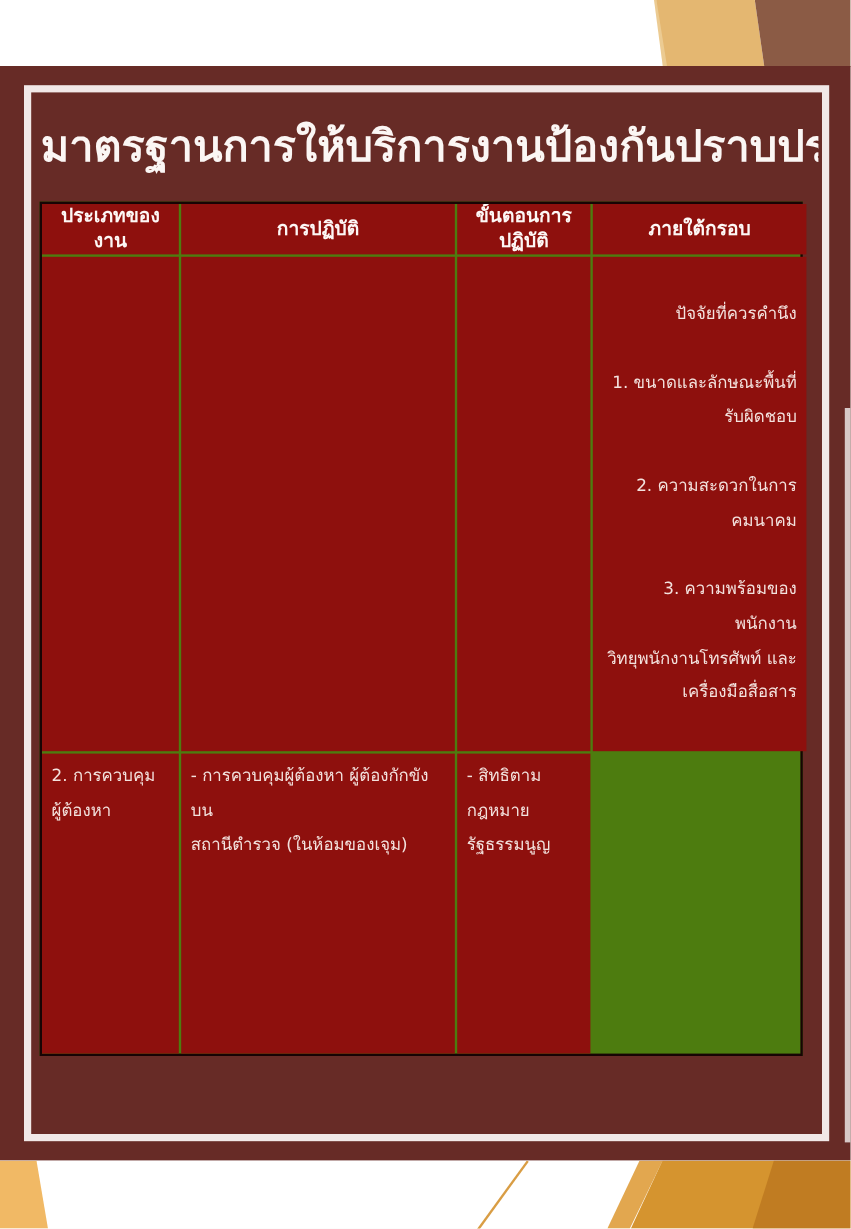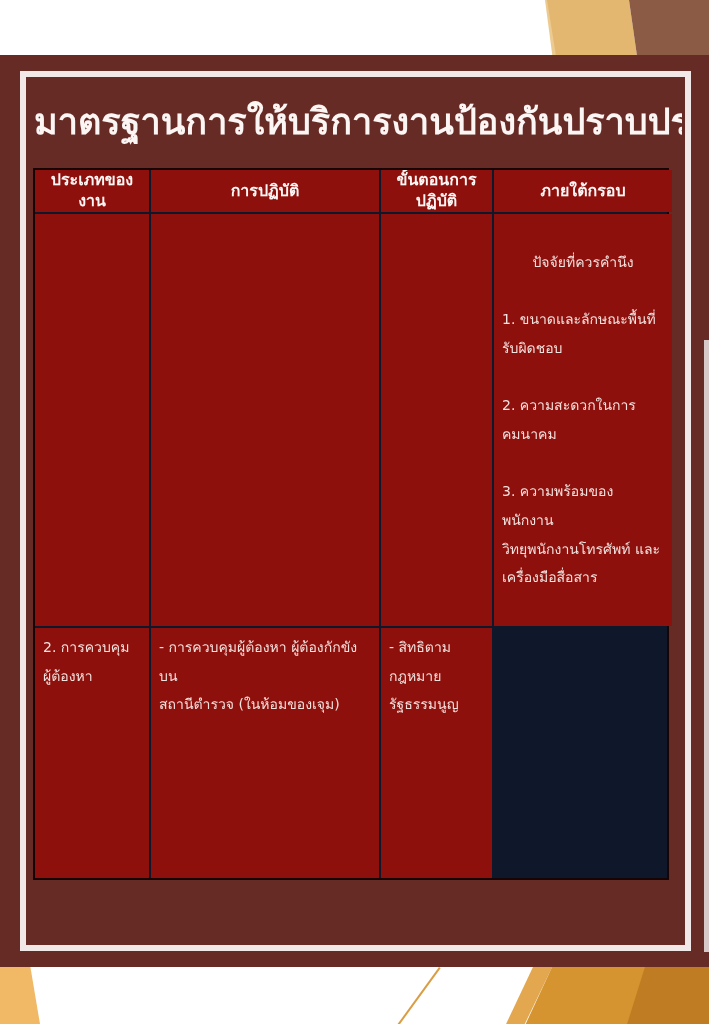--- a/index.html
+++ b/index.html
@@ -24,28 +24,28 @@
 
   .slide-title { position:absolute; left:34px; top:77px; width:648px; height:88px;
                  display:flex; align-items:center;
                  font-size:36px; font-weight:bold; color:#fbf6f4; white-space:nowrap; overflow:hidden; }
 
   
   .grid { position:absolute; left:33px; top:168px; width:636px; height:712px;
           display:grid;
           grid-template-columns:114px 228px 111px 178px;
           grid-template-rows:42px 412px 250px;
-          gap:2px; background:#0f172a; border:2px solid #170404; }
+          gap:2px; background:#4d7c0f; border:2px solid #170404; }
   .cell { background:#8e100d; color:#f3e2de; font-size:14px; line-height:2.05;
           padding:5px 8px; white-space:pre-line; overflow:hidden; }
   .cell.header { display:flex; align-items:center; justify-content:center; text-align:center;
                  font-size:16px; font-weight:bold; color:#fdf7f5; padding:2px 4px; line-height:1.3;
                  white-space:normal; }
-  .factors-heading { text-align:center; white-space:normal; }
-  .factor-item { white-space:pre-line; }
+  .factors-heading { text-align:right; white-space:normal; }
+  .factor-item { white-space:pre-line;text-align:right; }
 
   
   .bl-orange   { left:0; top:967px; width:40px; height:57px; background:#f1b965;
                  clip-path:polygon(0 0,76% 0,100% 100%,0 100%); }
   .thin-line   { left:439px; top:967px; width:2px; height:74px; background:#d99d44;
                  transform-origin:0 0; transform:rotate(36deg); }
   .br-light    { left:500px; top:967px; width:55px; height:57px; background:#e2a74f;
                  clip-path:polygon(60% 0,95% 0,45% 100%,11% 100%); }
   .br-main     { left:520px; top:967px; width:189px; height:57px; background:#d5942f;
                  clip-path:polygon(17% 0,100% 0,100% 100%,3% 100%); }

